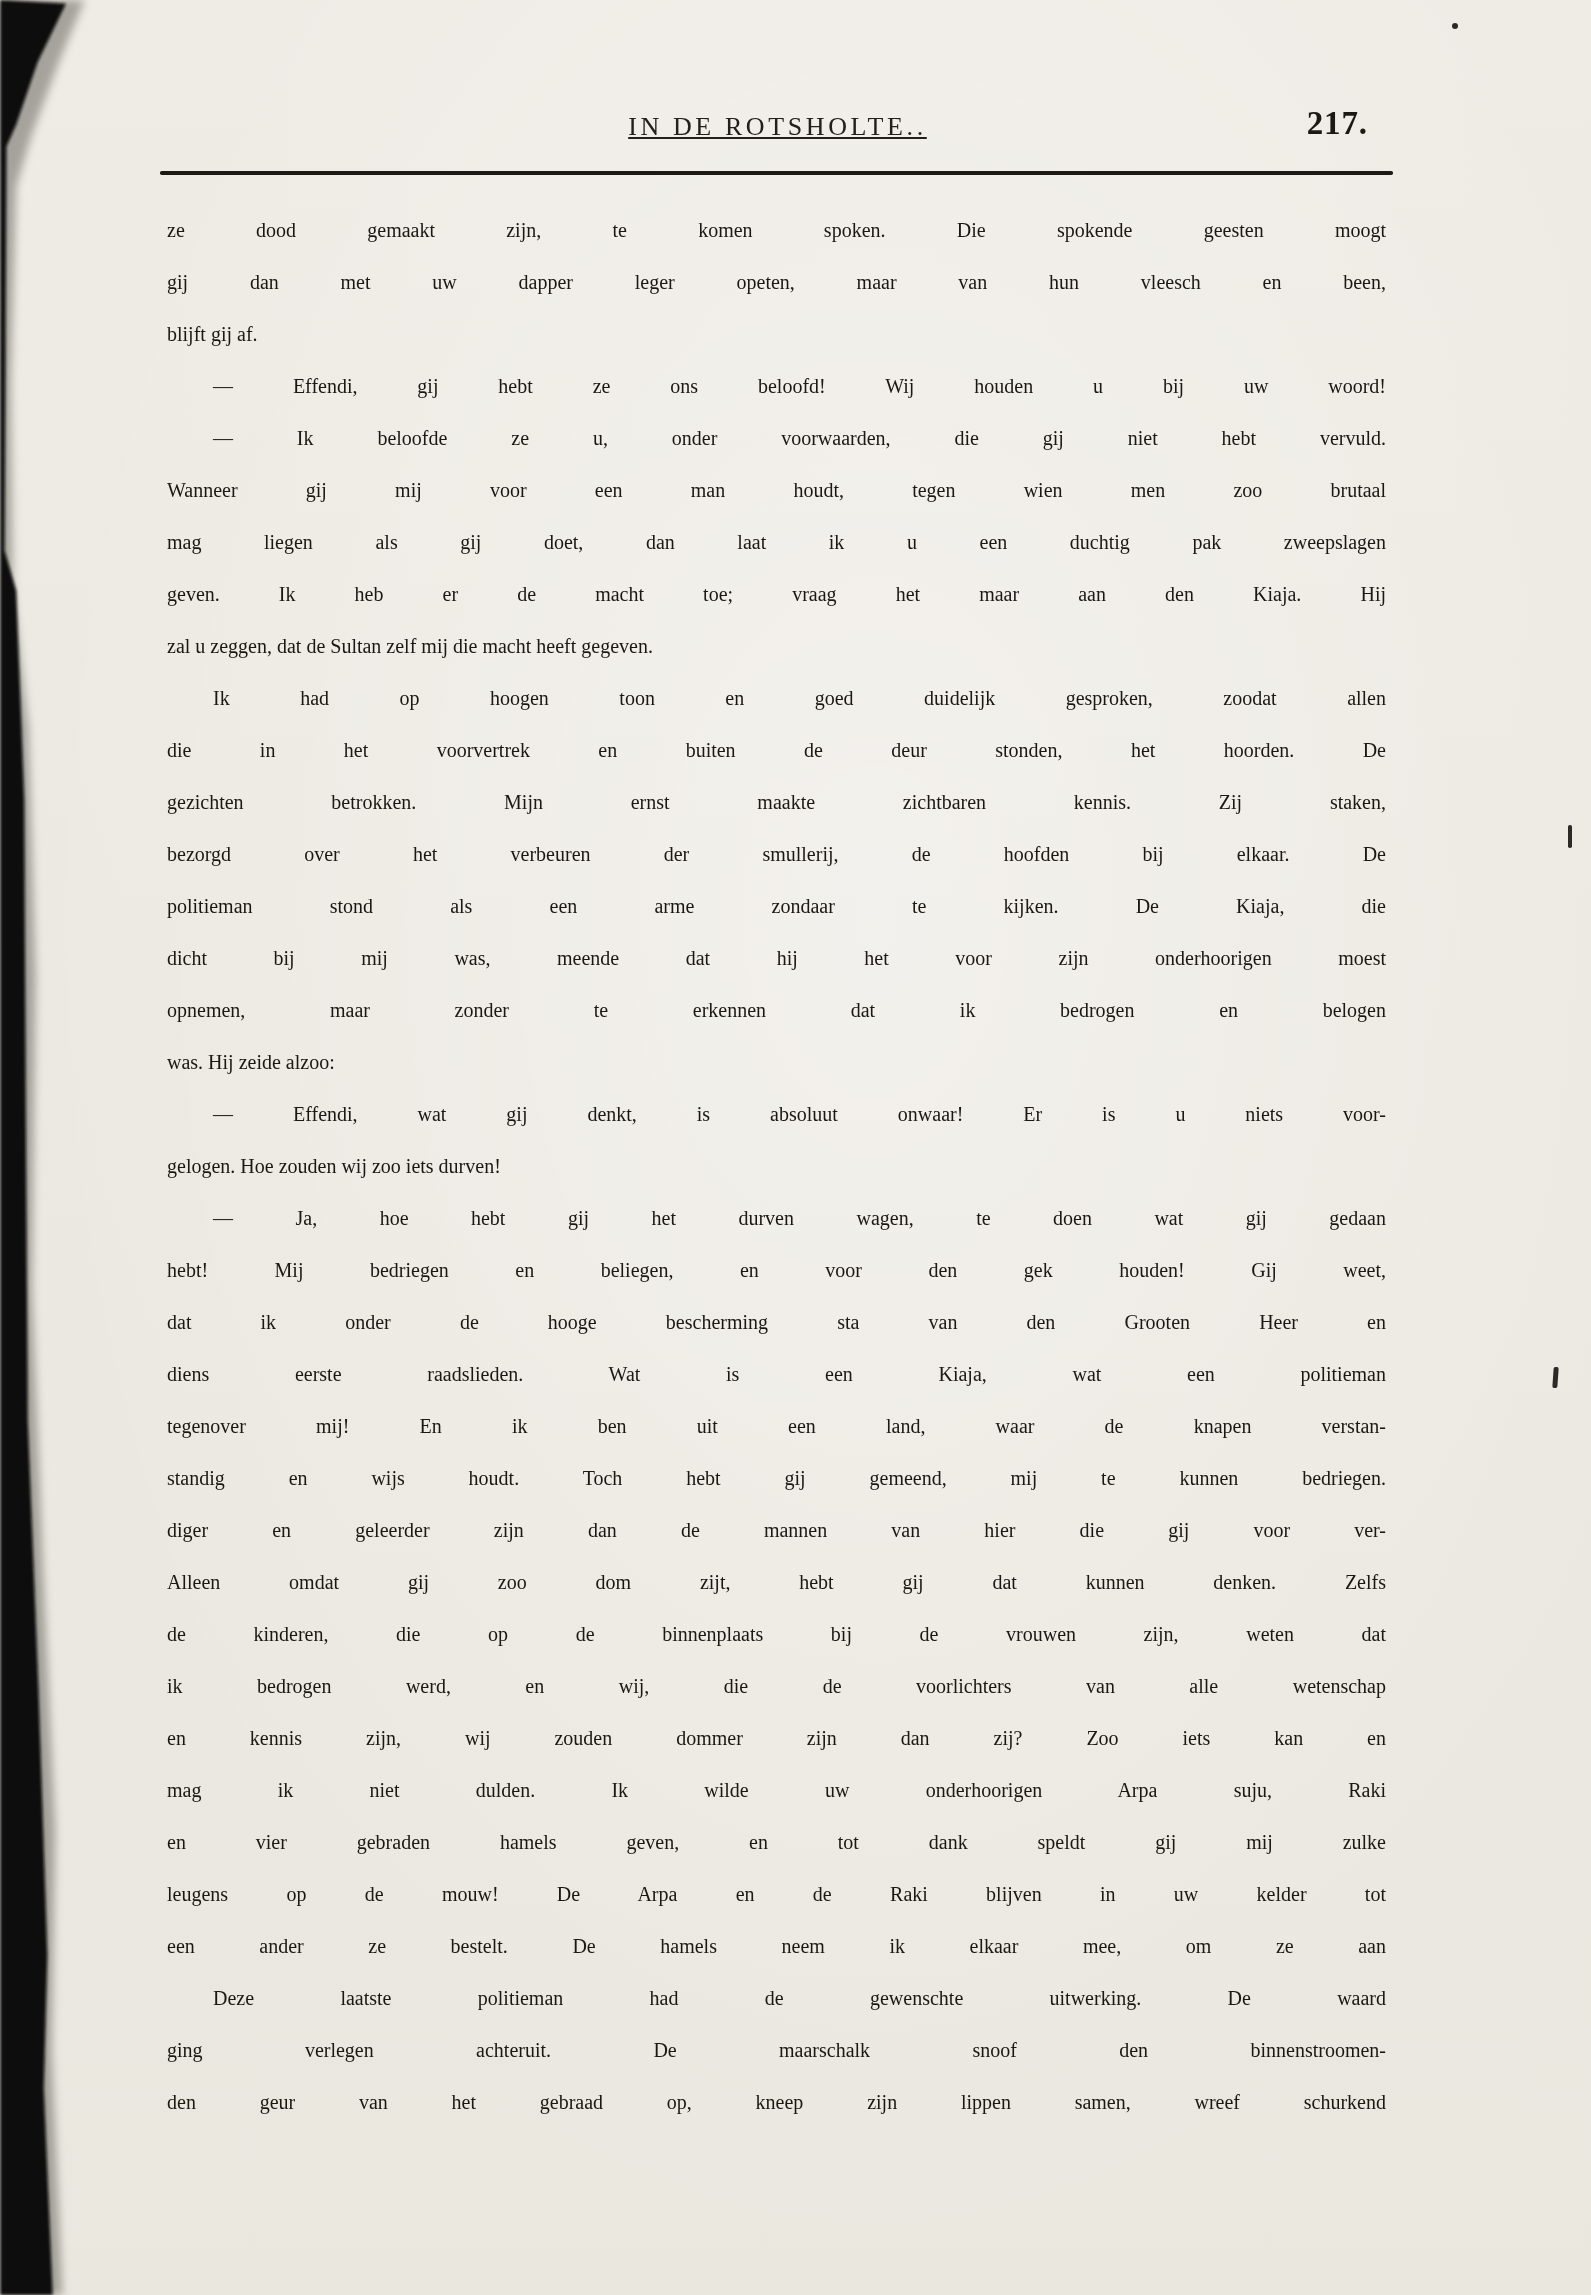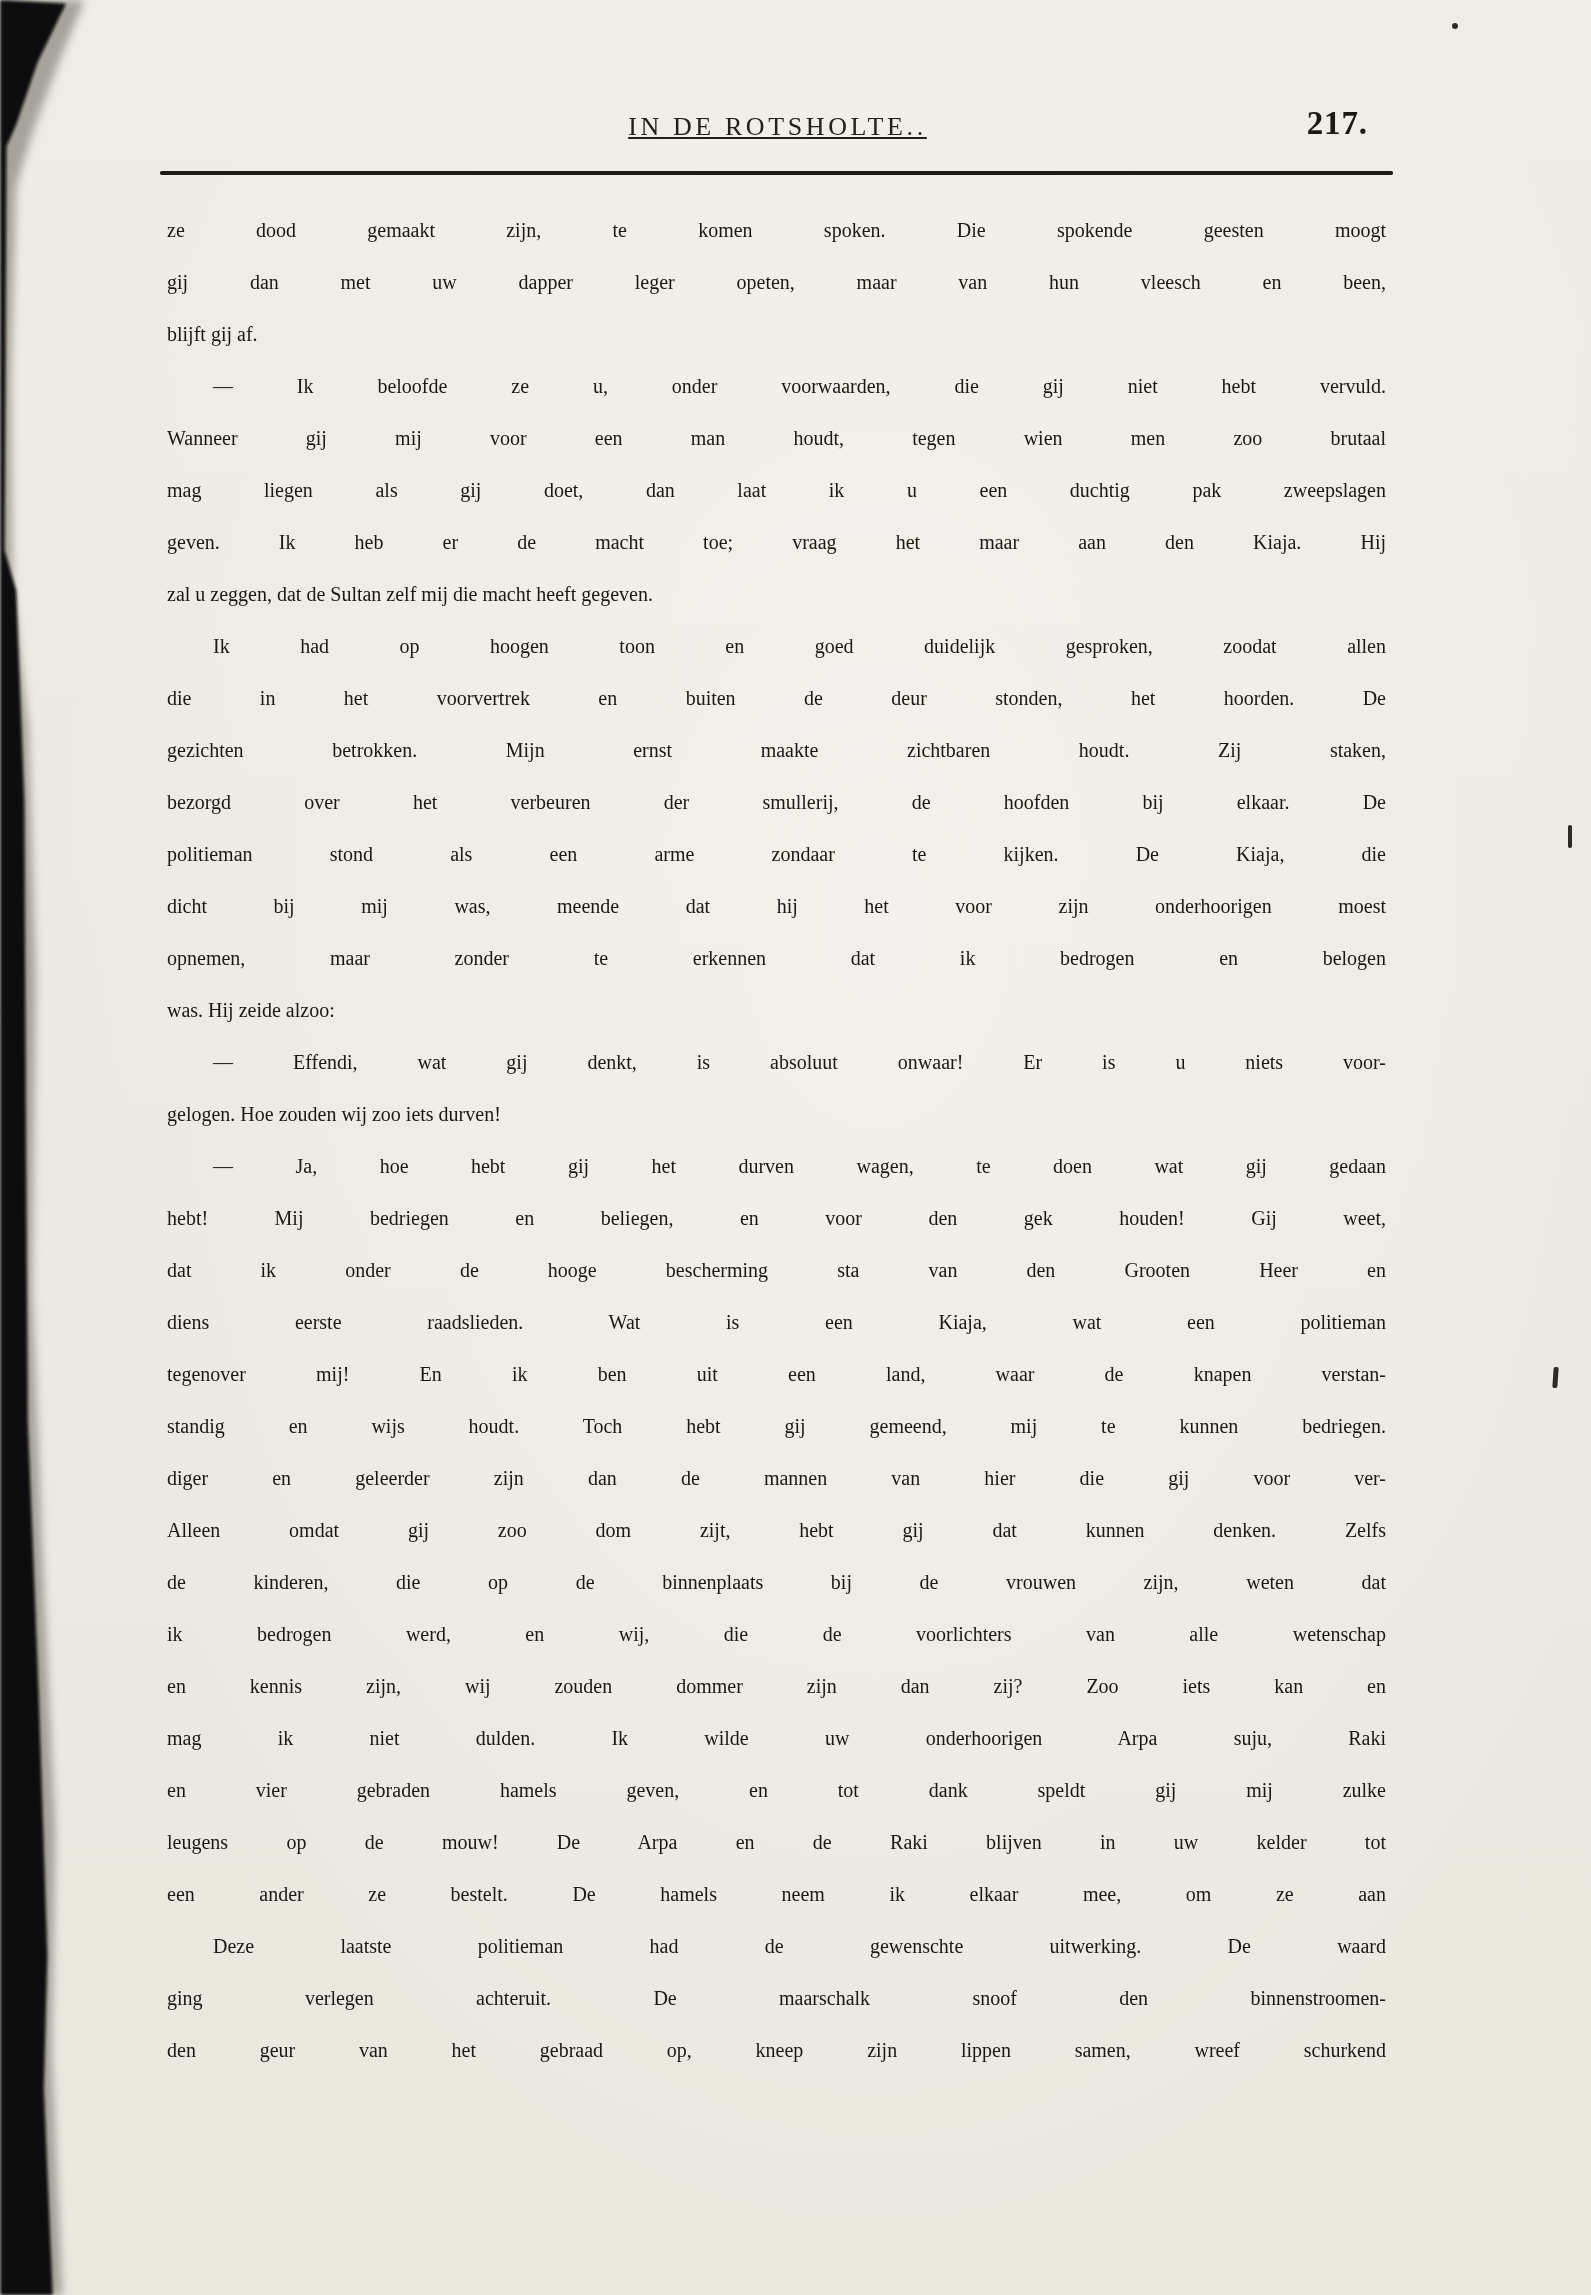--- a/index.html
+++ b/index.html
@@ -77,28 +77,29 @@
   <div class="header">
     <span class="title">IN DE ROTSHOLTE..</span>
     <span class="pagenum">217.</span>
   </div>
   <div class="rule"></div>
 
   <div class="text-block">
       <div class="line just">ze dood gemaakt zijn, te komen spoken. Die spokende geesten moogt</div>
       <div class="line just">gij dan met uw dapper leger opeten, maar van hun vleesch en been,</div>
       <div class="line">blijft gij af.</div>
+      <div class="line indent just">— Effendi, gij hebt ze ons beloofd! Wij houden u bij uw woord!</div>
       <div class="line indent just">— Ik beloofde ze u, onder voorwaarden, die gij niet hebt vervuld.</div>
       <div class="line just">Wanneer gij mij voor een man houdt, tegen wien men zoo brutaal</div>
       <div class="line just">mag liegen als gij doet, dan laat ik u een duchtig pak zweepslagen</div>
       <div class="line just">geven. Ik heb er de macht toe; vraag het maar aan den Kiaja. Hij</div>
       <div class="line">zal u zeggen, dat de Sultan zelf mij die macht heeft gegeven.</div>
       <div class="line indent just">Ik had op hoogen toon en goed duidelijk gesproken, zoodat allen</div>
       <div class="line just">die in het voorvertrek en buiten de deur stonden, het hoorden. De</div>
-      <div class="line just">gezichten betrokken. Mijn ernst maakte zichtbaren houdt. Zij staken,</div>
+      <div class="line just">gezichten betrokken. Mijn ernst maakte zichtbaren kennis. Zij staken,</div>
       <div class="line just">bezorgd over het verbeuren der smullerij, de hoofden bij elkaar. De</div>
       <div class="line just">politieman stond als een arme zondaar te kijken. De Kiaja, die</div>
       <div class="line just">dicht bij mij was, meende dat hij het voor zijn onderhoorigen moest</div>
       <div class="line just">opnemen, maar zonder te erkennen dat ik bedrogen en belogen</div>
       <div class="line">was. Hij zeide alzoo:</div>
       <div class="line indent just">— Effendi, wat gij denkt, is absoluut onwaar! Er is u niets voor-</div>
       <div class="line">gelogen. Hoe zouden wij zoo iets durven!</div>
       <div class="line indent just">— Ja, hoe hebt gij het durven wagen, te doen wat gij gedaan</div>
       <div class="line just">hebt! Mij bedriegen en beliegen, en voor den gek houden! Gij weet,</div>
       <div class="line just">dat ik onder de hooge bescherming sta van den Grooten Heer en</div>

